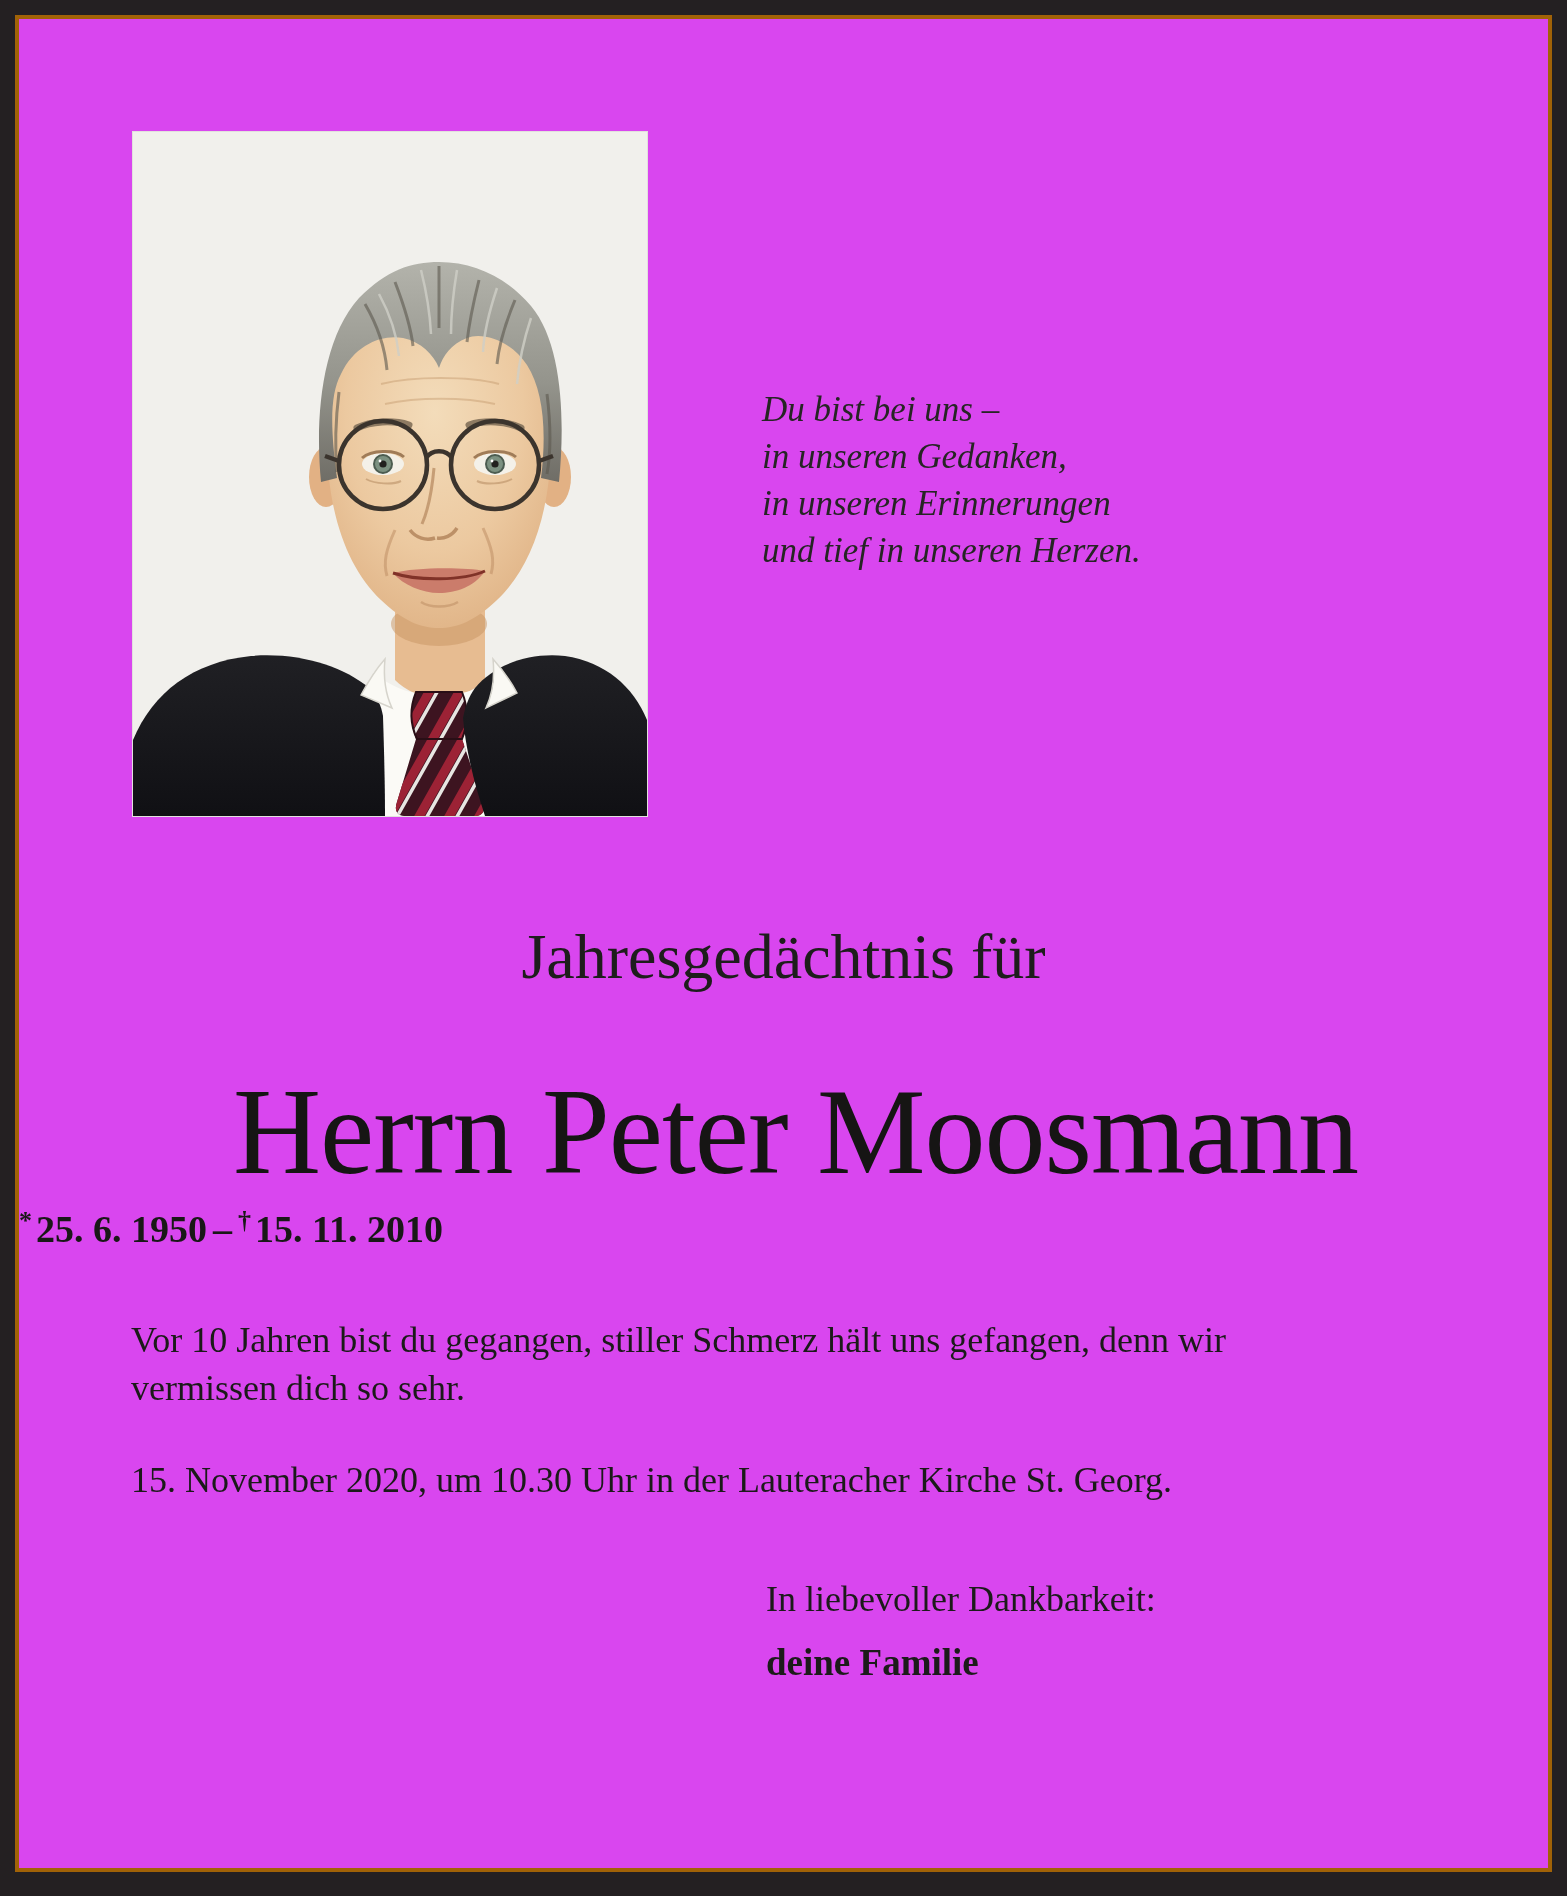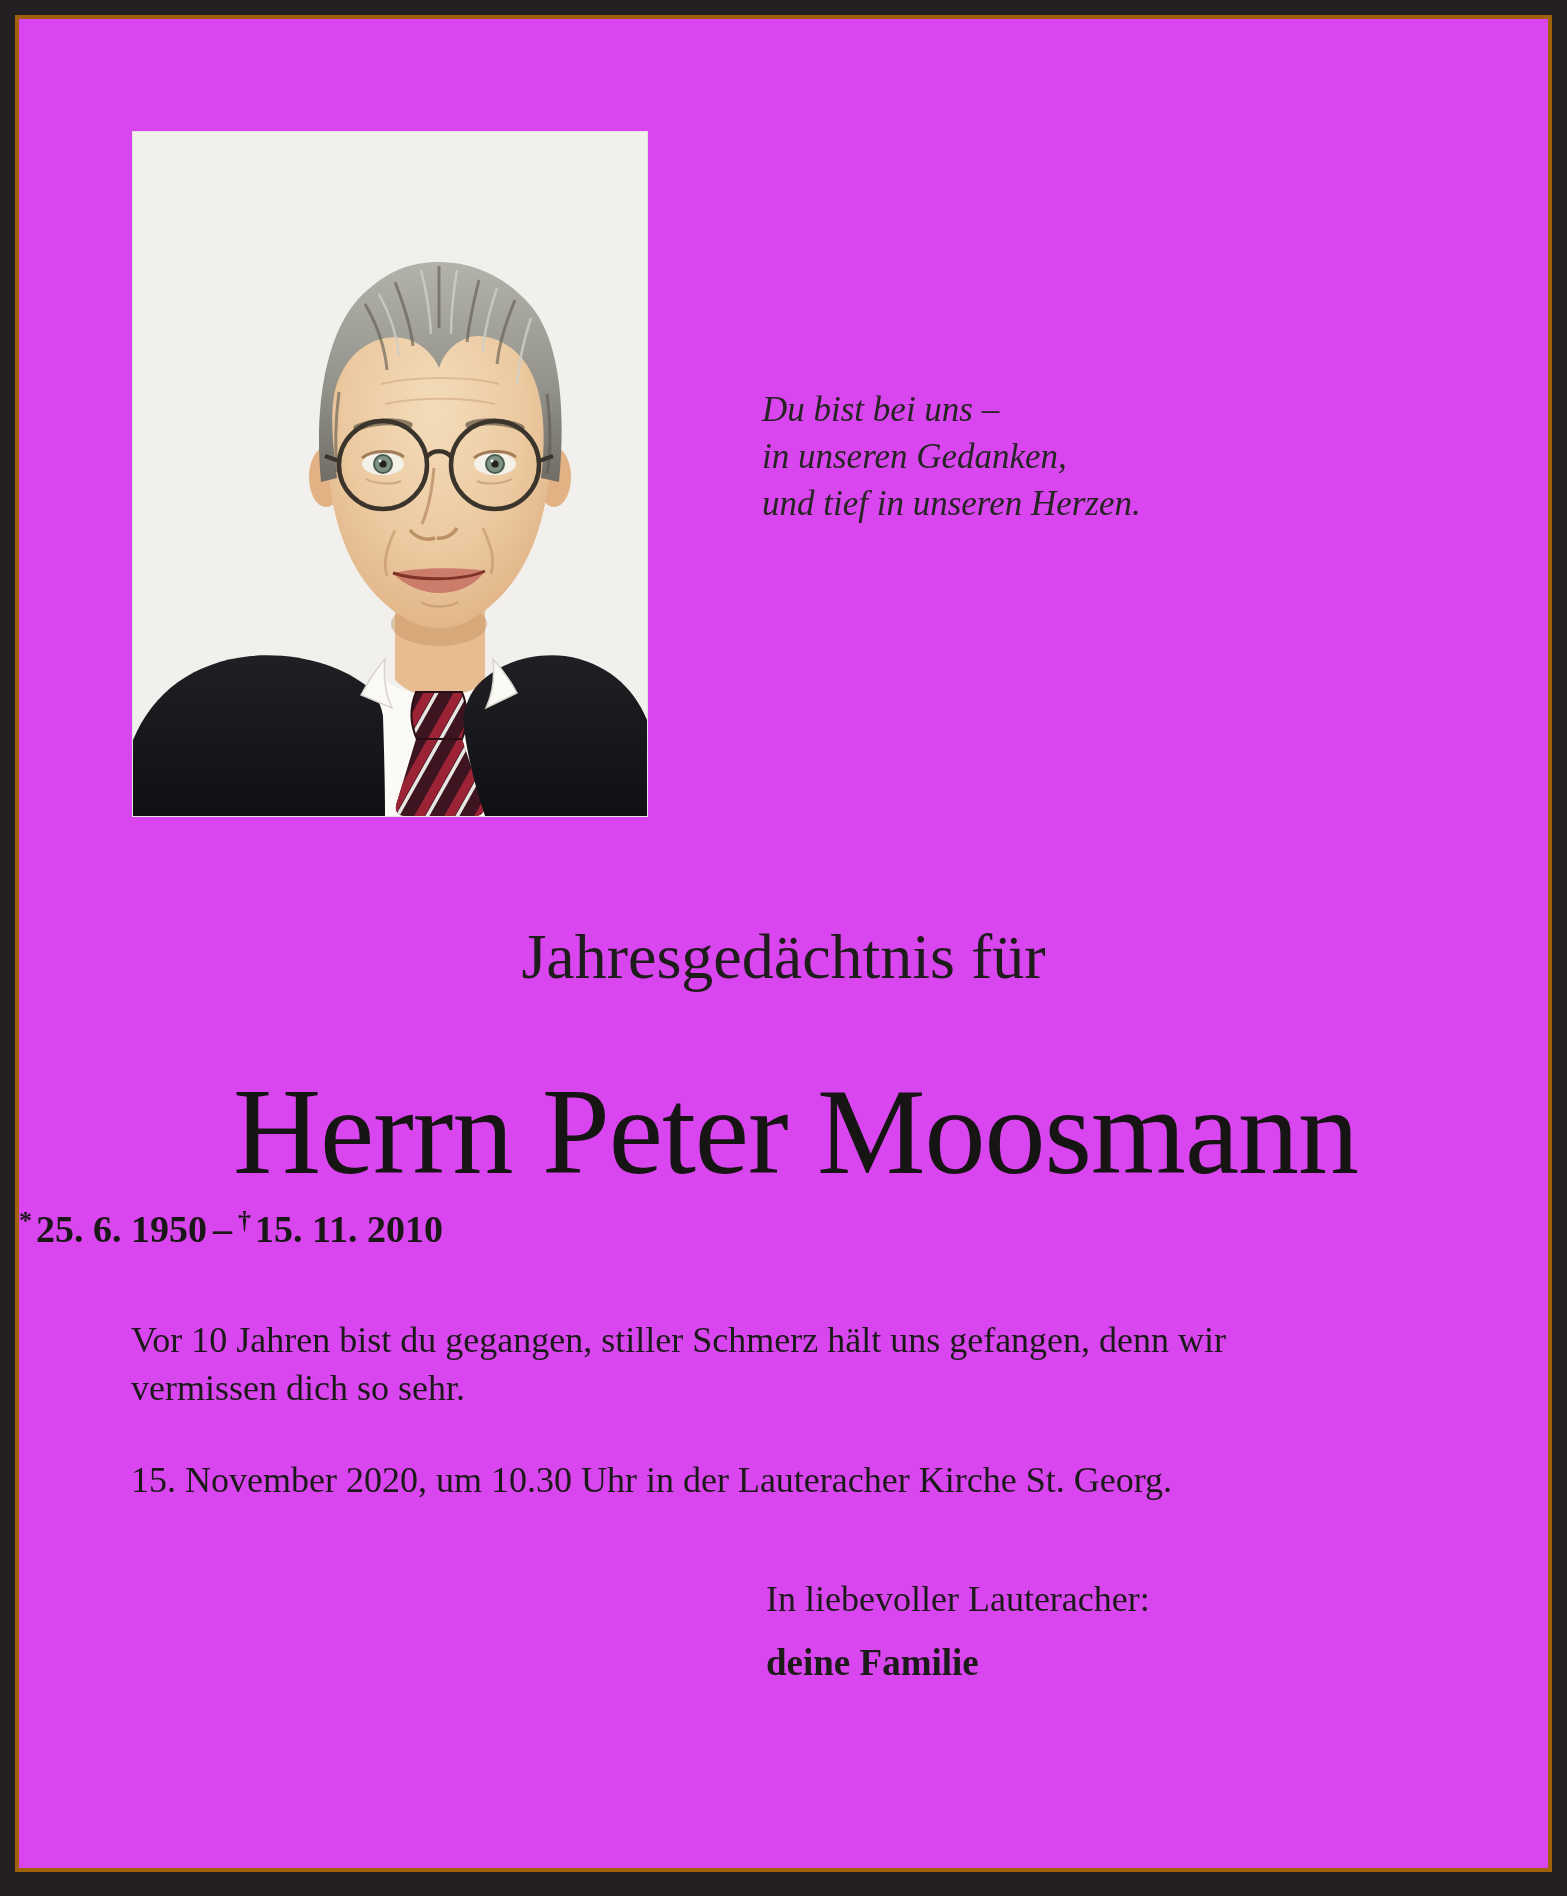--- a/index.html
+++ b/index.html
@@ -228,37 +228,38 @@
         <g stroke="#d6d4cc" stroke-width="1.5">
           <path d="M252,527 C 250,547 252,561 259,576 L 228,563 C 236,548 244,536 252,527 Z" fill="#faf9f4"></path>
           <path d="M360,527 C 362,547 360,561 353,576 L 384,561 C 376,546 368,536 360,527 Z" fill="#faf9f4"></path>
         </g>
       </svg>
     </figure>
 
     <div class="abs quote">
       <div>Du bist bei uns –</div>
       <div>in unseren Gedanken,</div>
+      <div>in unseren Erinnerungen</div>
       <div>und tief in unseren Herzen.</div>
     </div>
 
     <div class="abs occasion">Jahresgedächtnis für</div>
 
     <div class="abs name">Herrn Peter Moosmann</div>
 
     <div class="abs dates">
       <span class="sym">*</span><span>25. 6. 1950</span><span class="sep">–</span><span class="sym">†</span><span>15. 11. 2010</span>
     </div>
 
     <div class="abs bodytext p1">
       <div>Vor 10 Jahren bist du gegangen, stiller Schmerz hält uns gefangen, denn wir</div>
       <div>vermissen dich so sehr.</div>
     </div>
 
     <div class="abs bodytext p2">
       <div>15. November 2020, um 10.30 Uhr in der Lauteracher Kirche St. Georg.</div>
     </div>
 
-    <div class="abs closing-intro">In liebevoller Lauteracher:</div>
+    <div class="abs closing-intro">In liebevoller Dankbarkeit:</div>
     <div class="abs closing-signature">deine Familie</div>
 
   </div>
 </div>
 
 </body></html>

